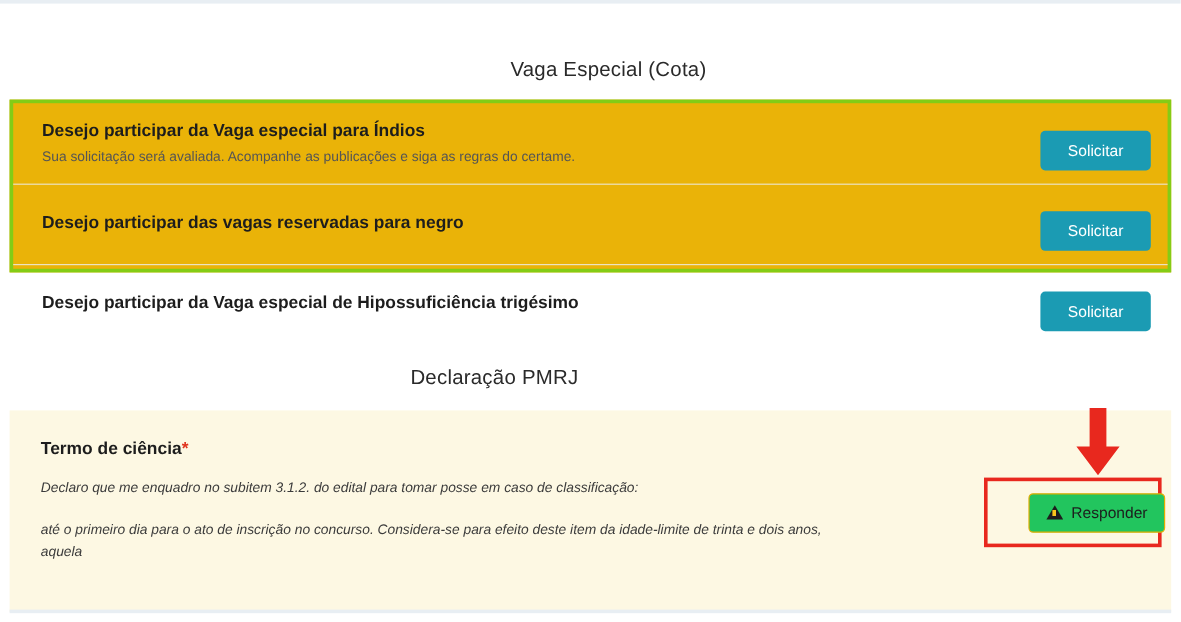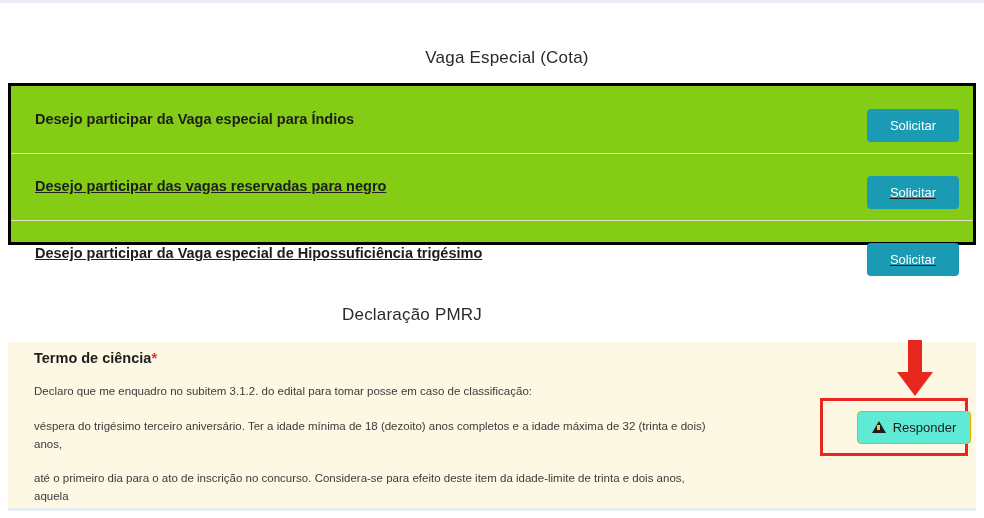--- a/index.html
+++ b/index.html
@@ -37,38 +37,37 @@
     color: #2a2a2a;
     font-weight: normal;
     letter-spacing: 0.2px;
   }
 
   .cota-block {
     position: absolute;
     left: 8px;
     top: 83px;
     width: 968px;
-    height: 162px;
-    box-sizing: border-box;
-    border: 3px solid #000000;
-    background: #84cc16;
+    height: 144px;
+    box-sizing: border-box;
+    border: 3px solid #84cc16;
+    background: #eab308;
   }
 
   .cota-row {
     position: relative;
     height: 67px;
     box-sizing: border-box;
     padding: 0 14px 0 24px;
     display: flex;
     align-items: center;
     justify-content: space-between;
   }
   .cota-row + .cota-row {
     border-top: 1px solid #ece3c2;
-    text-decoration: underline;
   }
   .cota-text {
     max-width: 790px;
   }
   .cota-title {
     font-size: 14.5px;
     font-weight: bold;
     color: #1d1d1d;
     line-height: 1.35;
   }
@@ -96,58 +95,59 @@
 
   
   .decl-card {
     position: absolute;
     left: 8px;
     top: 342px;
     width: 968px;
     height: 168px;
     background: #fdf8e3;
     box-sizing: border-box;
-    padding: 8px 26px 0 26px;
+    padding: 24px 26px 0 26px;
   }
   .decl-title {
     font-size: 14.5px;
     font-weight: bold;
     color: #1d1d1d;
   }
   .req-star {
     color: #e0341f;
     font-weight: bold;
   }
   .decl-body {
     font-size: 11.5px;
     color: #3b3b3b;
     line-height: 1.55;
     margin-top: 8px;
     max-width: 680px;
   }
   .decl-body p {
     margin: 17px 0 1px 0;
+    font-style: italic;
   }
 
   
   .responder-wrap {
     position: absolute;
     left: 820px;
     top: 398px;
     width: 148px;
     height: 58px;
     border: 3px solid #e8281e;
     box-sizing: border-box;
     display: flex;
     align-items: center;
     justify-content: center;
     background: transparent;
   }
   .btn-responder {
-    background: #5eead4;
+    background: #22c55e;
     border: 1px solid #e0ad00;
     border-radius: 4px;
     color: #1d1d1d;
     font-size: 13px;
     font-family: "Liberation Sans", sans-serif;
     font-weight: normal;
     padding: 8px 14px;
     display: flex;
     align-items: center;
     gap: 7px;
@@ -215,20 +215,21 @@
 
   <div class="title-cota">
     <div class="section-title">Vaga Especial (Cota)</div>
   </div>
 
   <div class="cota-block">
 
     <div class="cota-row">
       <div class="cota-text">
         <div class="cota-title">Desejo participar da Vaga especial para Índios</div>
+        <div class="cota-sub">Sua solicitação será avaliada. Acompanhe as publicações e siga as regras do certame.</div>
       </div>
       <button class="btn-solicitar">Solicitar</button>
     </div>
 
     <div class="cota-row">
       <div class="cota-text">
         <div class="cota-title">Desejo participar das vagas reservadas para negro</div>
       </div>
       <button class="btn-solicitar">Solicitar</button>
     </div>
@@ -245,21 +246,20 @@
   <div class="title-decl">
     <div class="section-title">Declaração PMRJ</div>
   </div>
 
   <div class="decl-card">
     <div class="decl-title">
       <span>Termo de ciência</span><span class="req-star">*</span>
     </div>
     <div class="decl-body">
       <p>Declaro que me enquadro no subitem 3.1.2. do edital para tomar posse em caso de classificação:</p>
-      <p>véspera do trigésimo terceiro aniversário. Ter a idade mínima de 18 (dezoito) anos completos e a idade máxima de 32 (trinta e dois) anos,</p>
       <p>até o primeiro dia para o ato de inscrição no concurso. Considera-se para efeito deste item da idade-limite de trinta e dois anos, aquela</p>
 
     </div>
   </div>
 
   <div class="arrow">
     <svg width="44" height="58" viewBox="0 0 44 58" xmlns="http://www.w3.org/2000/svg">
       <polygon points="15,0 29,0 29,32 40,32 22,56 4,32 15,32" fill="#e8281e"></polygon>
     </svg>
   </div>

